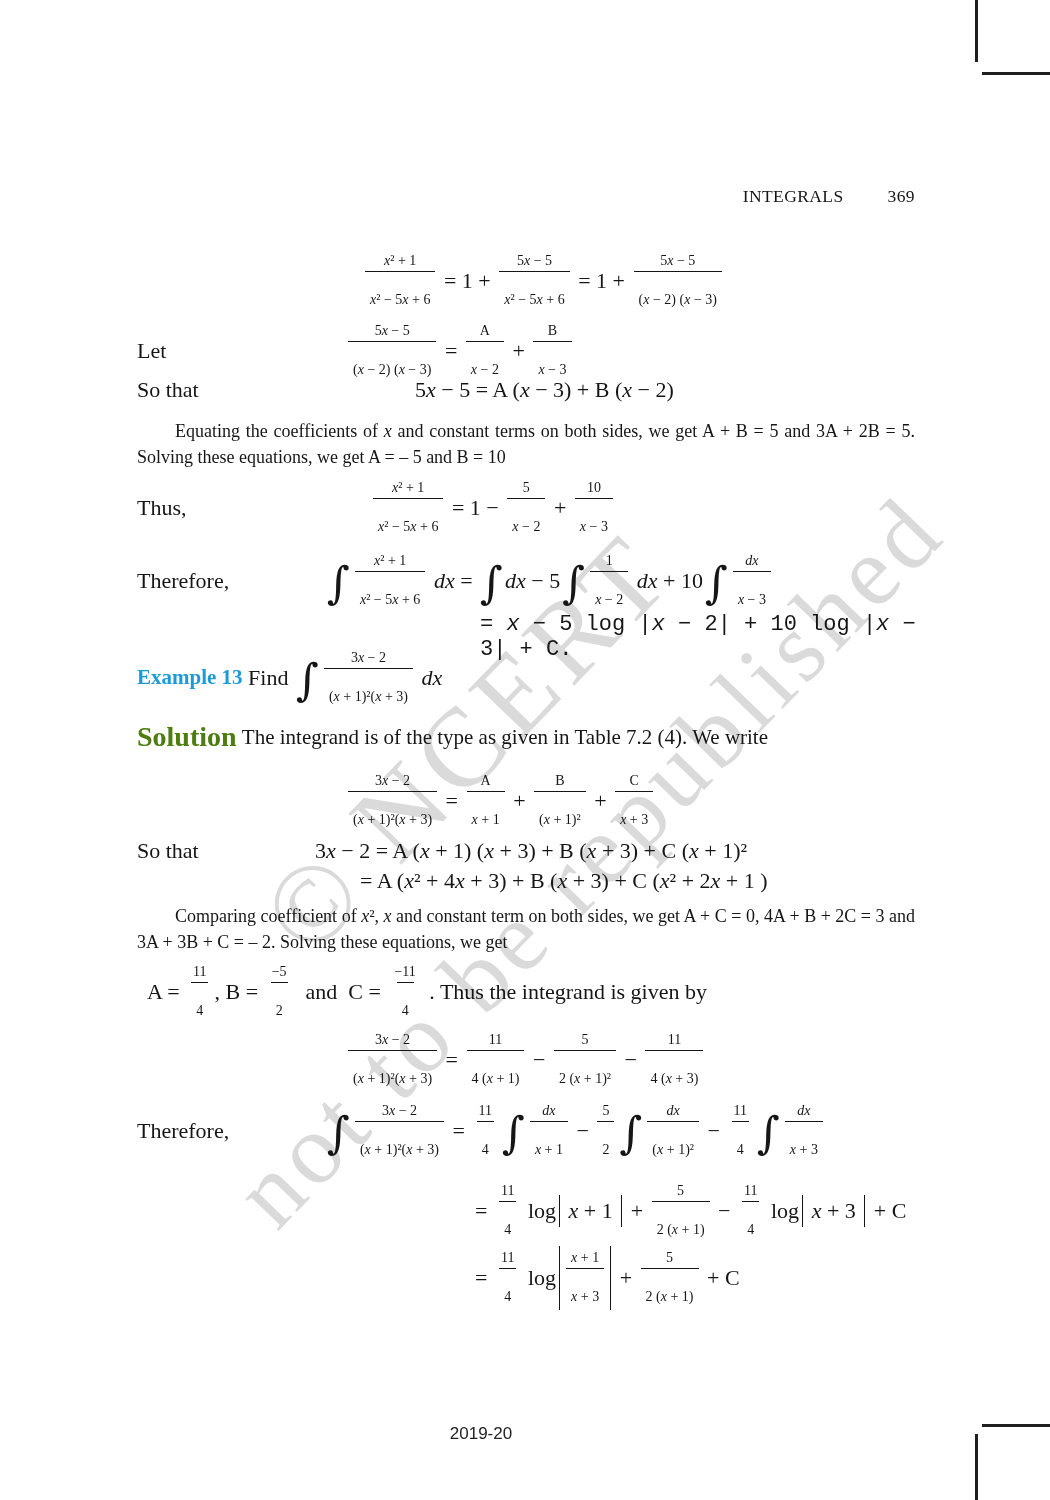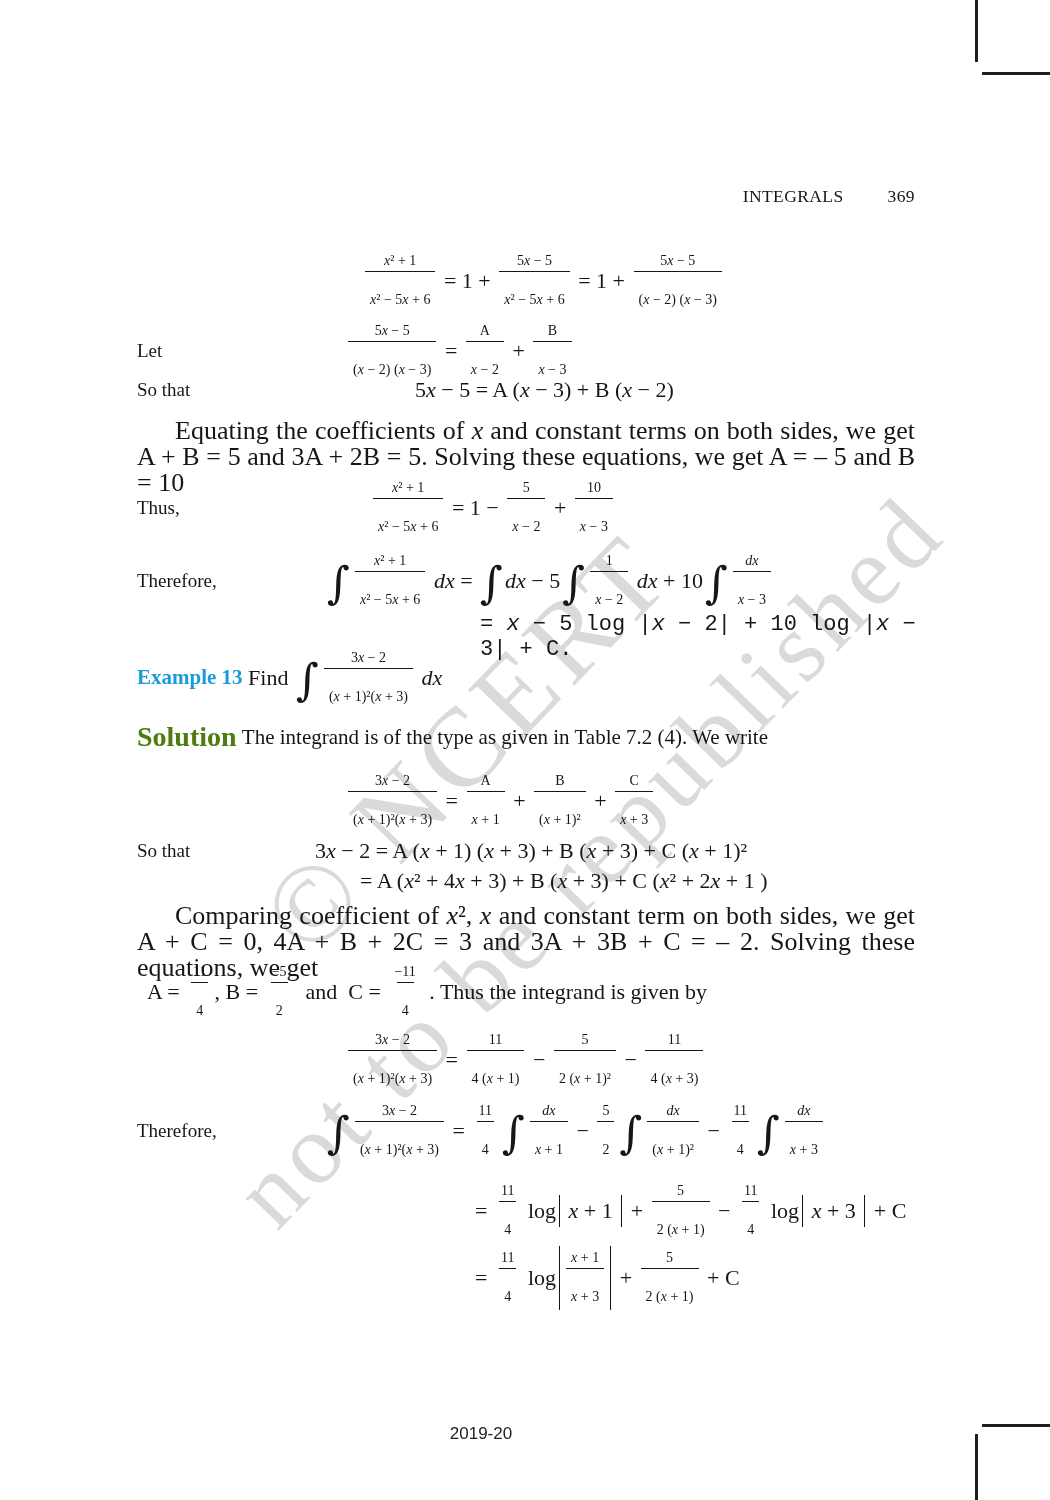--- a/index.html
+++ b/index.html
@@ -16,23 +16,23 @@
   .wm1{font-size:112px;letter-spacing:8px;}
   .wm2{font-size:100px;letter-spacing:6px;}
   
   .header{position:absolute;top:186px;right:135px;display:flex;gap:44px;
           font-size:17.5px;letter-spacing:0.4px;z-index:2;}
   .footer{position:absolute;top:1424px;left:0;width:962px;text-align:center;
           font-family:"Liberation Sans",sans-serif;font-size:17px;color:#222;z-index:2;}
   
   .row{position:absolute;left:137px;width:790px;display:flex;align-items:center;
        font-size:22px;z-index:1;}
-  .row .lbl{position:absolute;left:0;top:50%;transform:translateY(-50%);font-size:19px;}
+  .row .lbl{position:absolute;left:0;top:50%;transform:translateY(-50%);font-size:22px;}
   .row .eq{display:flex;align-items:center;flex-wrap:nowrap;white-space:pre;}
-  .para{position:absolute;left:137px;width:778px;font-size:26px;line-height:26px;
+  .para{position:absolute;left:137px;width:778px;font-size:18px;line-height:26px;
         text-align:justify;z-index:1;}
   .para.ind{text-indent:38px;}
   .mt{white-space:pre-wrap;}
   i{font-style:italic;}
   
   .fr{display:inline-flex;flex-direction:column;align-items:center;vertical-align:middle;
       margin:8px 3px;font-size:14px;line-height:1.18;}
   .fr .n{padding:0 5px 1px;}
   .fr .d{border-top:1.5px solid #151515;padding:20px 5px 0;}
   

